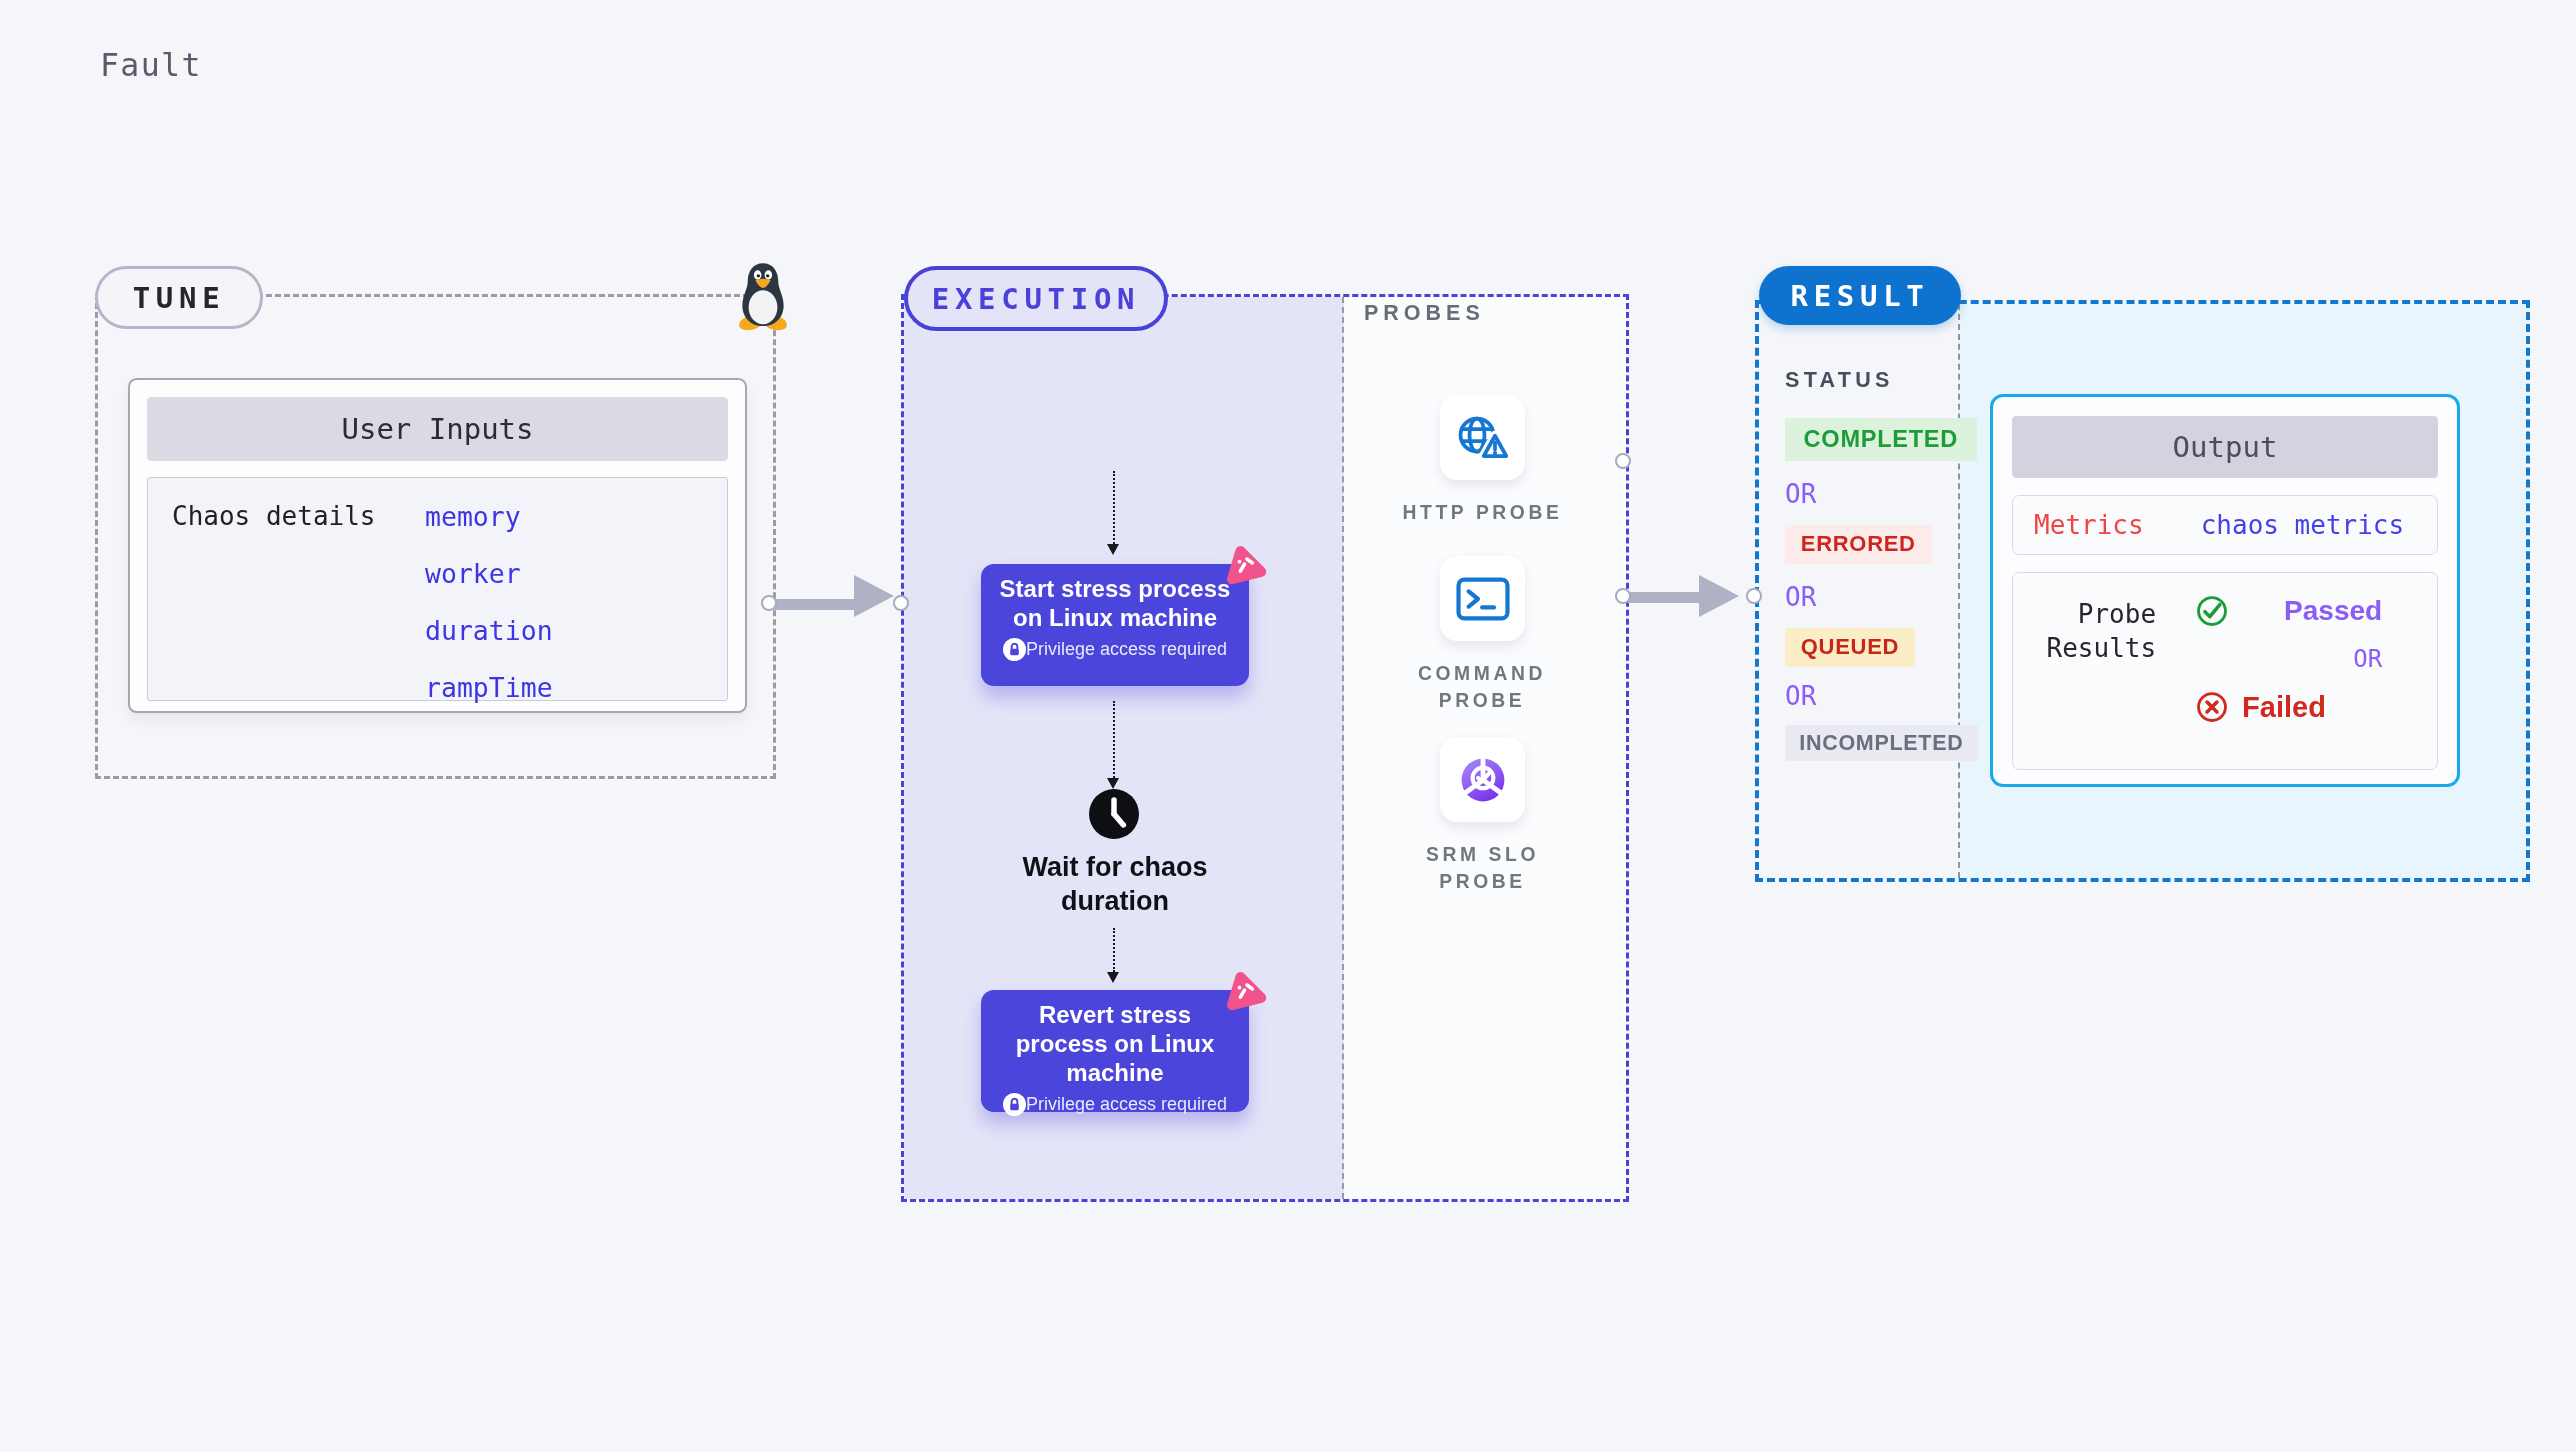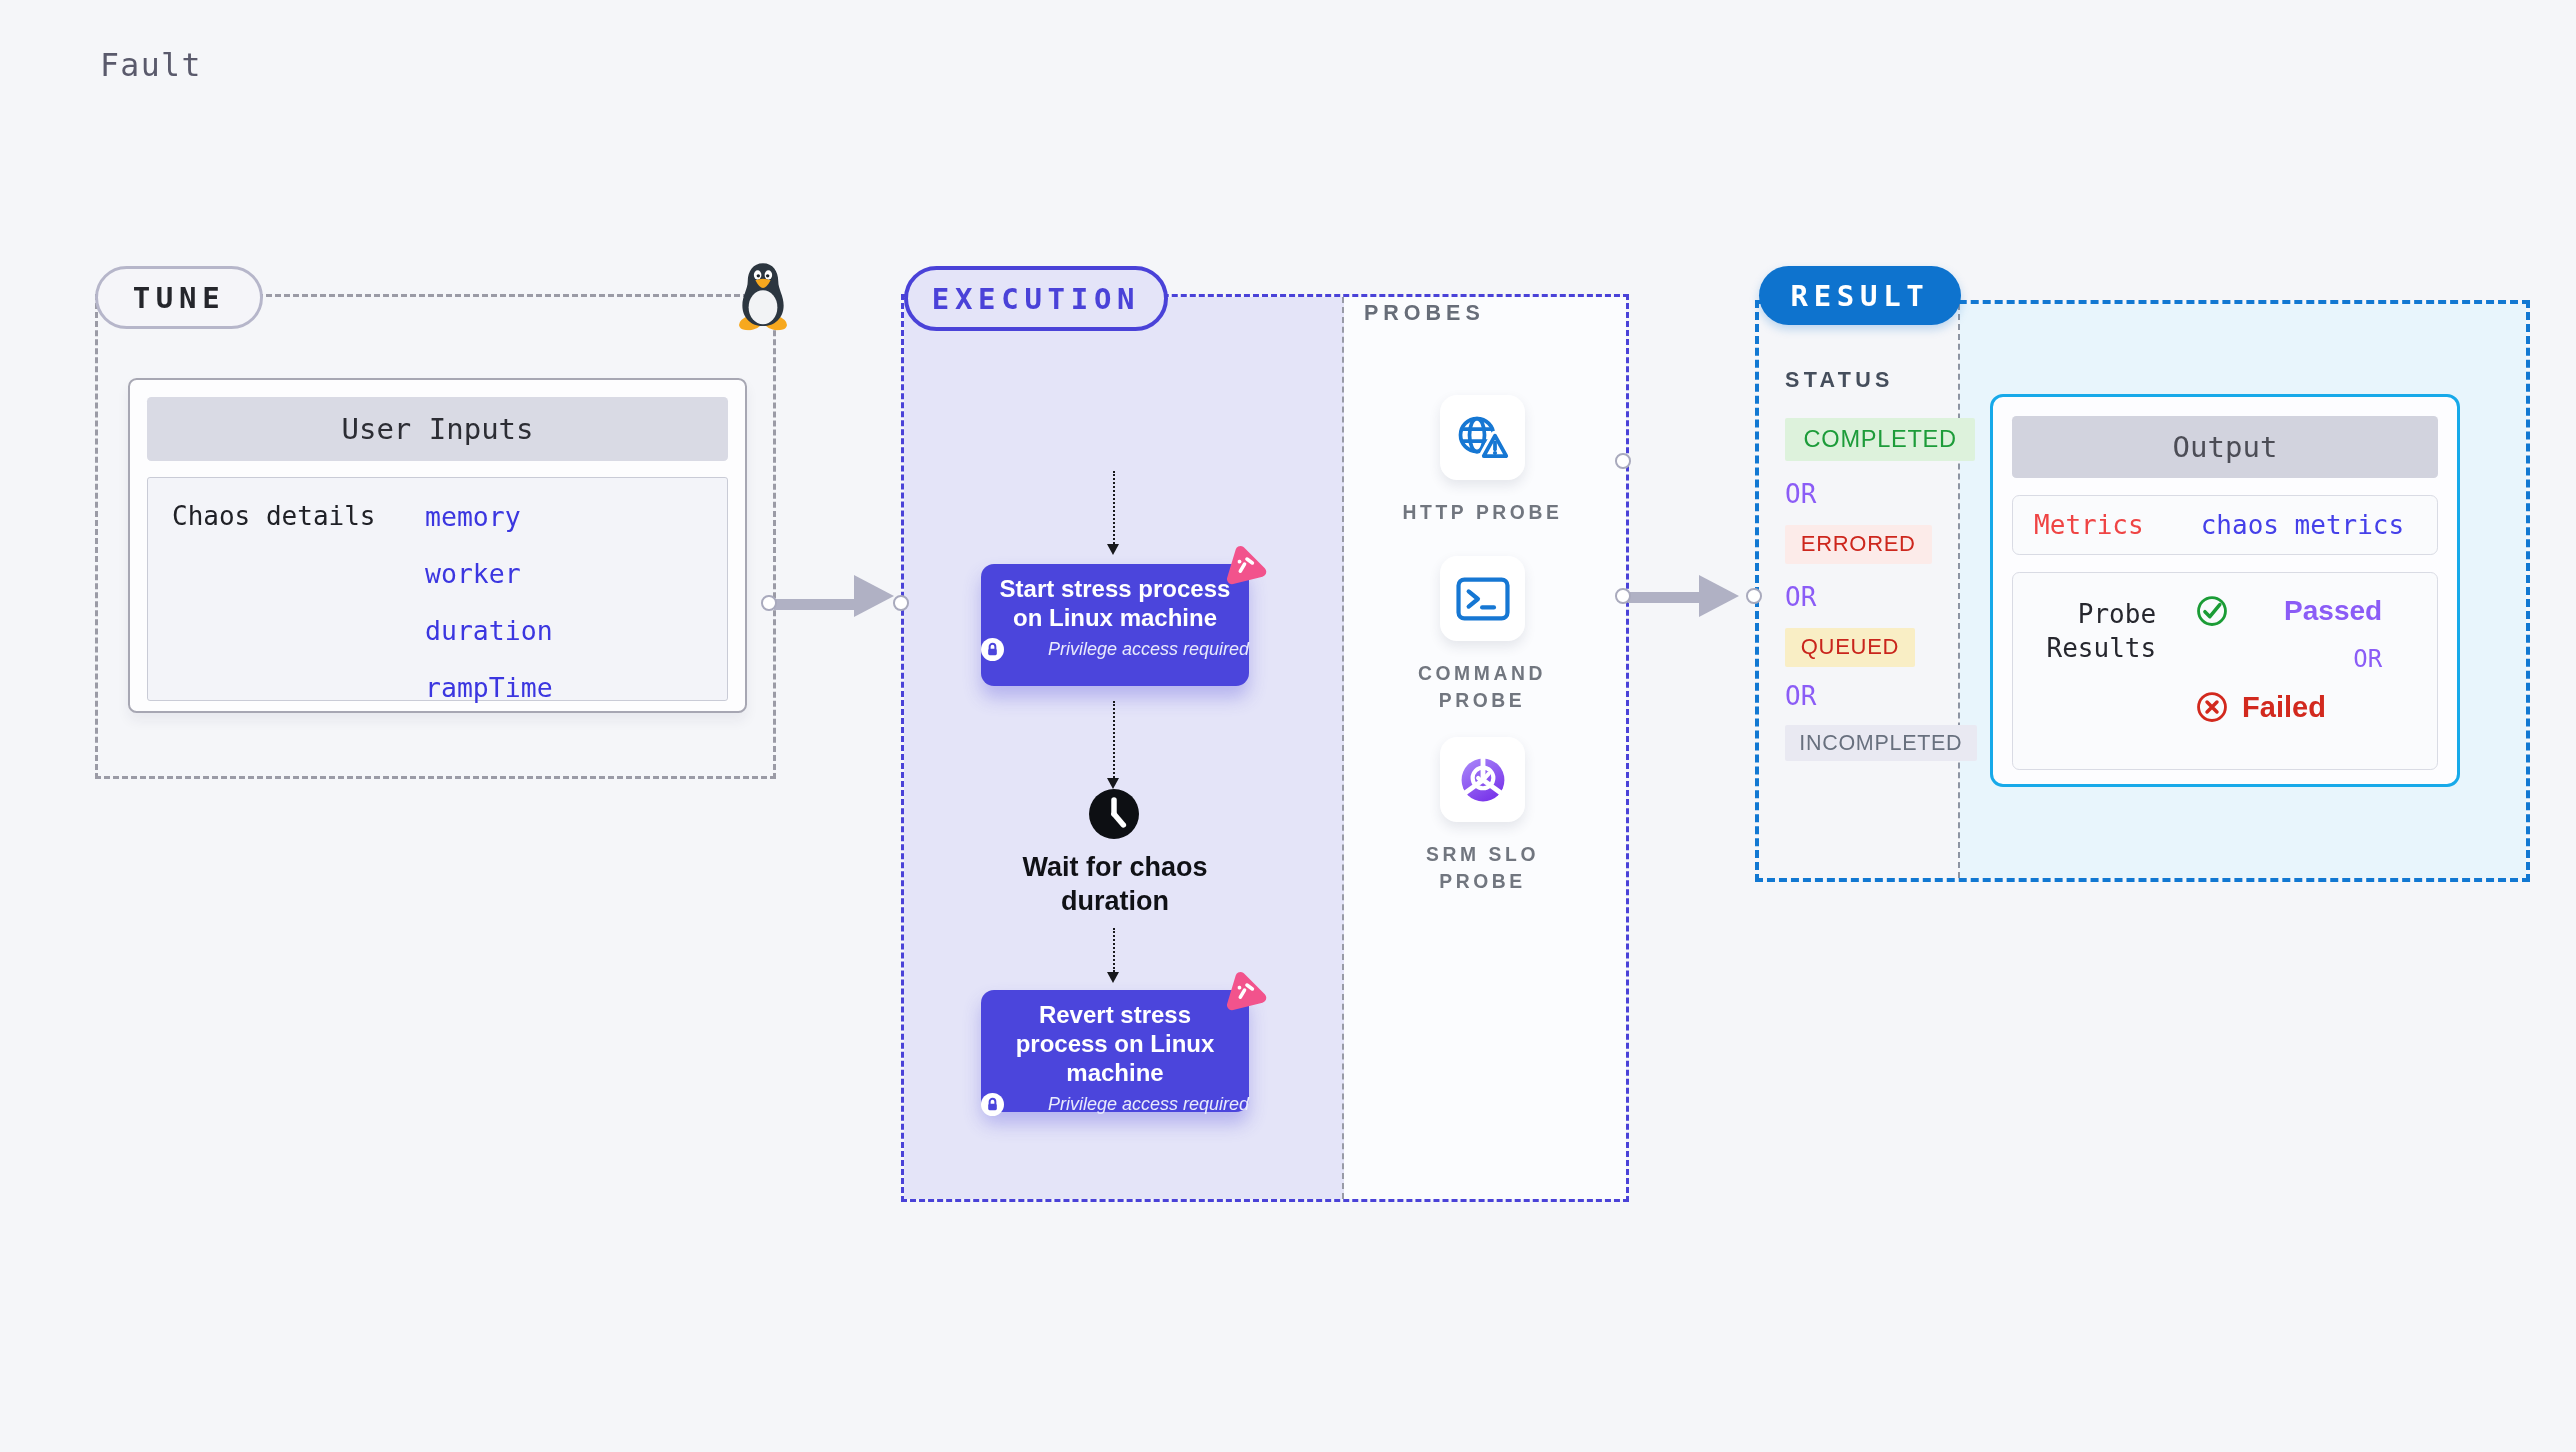--- a/index.html
+++ b/index.html
@@ -69,40 +69,40 @@
     color:#101116; line-height:34px; z-index:2;}
   .flow-arrow{width:0; border-left:2.9px dotted #17181c; z-index:2;}
   .flow-arrow::after{content:""; position:absolute; bottom:-10.7px; left:-7.9px;
     border-left:6.4px solid transparent; border-right:6.4px solid transparent;
     border-top:11.5px solid #17181c;}
   .chaos-node{width:268px; height:122px; box-sizing:border-box; background:#4b45dc;
     border-radius:13px; padding-top:10px; text-align:center; z-index:2;
     box-shadow:0 11.5px 18.6px rgba(75,69,220,.30);}
   .chaos-node .node-title{color:#fff; font-size:24px; font-weight:bold; line-height:29px;
     width:244px; margin:0 auto;}
-  .node-badge{margin-top:5.7px; display:flex; align-items:center; justify-content:space-between; gap:0;font-style:italic;}
+  .node-badge{margin-top:5.7px; display:flex; align-items:center; justify-content:center; gap:0;}
   .node-badge .lock{width:23px; height:23px;}
   .node-badge span{color:#e9ebfc; font-size:18px;}
   .chaos-mark{width:46px; height:46px; z-index:3;}
   .clock{width:50px; height:50px; z-index:2;}
 
   
   .probes-heading{left:1364px; top:301px; font-size:21.5px; font-weight:bold;
     letter-spacing:5px; color:#676d78; z-index:2;}
   .probe-item{width:215px; left:1375px; text-align:center; z-index:2;}
   .probe-card{width:85px; height:85px; margin:0 auto; background:#ffffff; border-radius:17px;
     box-shadow:0 5.7px 11.5px rgba(40,50,80,.10); display:flex; align-items:center; justify-content:center;}
   .probe-card svg{width:54px; height:50px;}
   .probe-label{margin-top:18.6px; font-size:19.3px; font-weight:bold; letter-spacing:3.6px;
     color:#71767f; line-height:27px;}
 
   
   .status-heading{left:1785px; top:368px; font-size:21.5px; font-weight:bold;
     letter-spacing:4.3px; color:#454e5c; z-index:2;}
-  .badge{display:inline-block; border-radius:2px; font-weight:normal; z-index:2;}
+  .badge{display:inline-block; border-radius:2px; font-weight:bold; z-index:2;}
   .badge-completed{left:1785px; top:418px; background:#ddf2dc; color:#1d9c3a;
     font-size:23.6px; padding:7.9px 18.6px; letter-spacing:0.7px;}
   .badge-errored{left:1785px; top:525px; background:#fcebe9; color:#cd271d;
     font-size:22px; padding:6.4px 15.8px; letter-spacing:0.7px;}
   .badge-queued{left:1785px; top:628px; background:#f9eec5; color:#c9251c;
     font-size:22px; padding:6.4px 15.8px; letter-spacing:0.7px;}
   .badge-incompleted{left:1785px; top:725px; background:#e9e9f2; color:#68707e;
     font-size:21.5px; padding:5.7px 14.3px; letter-spacing:0.7px;}
   .or-label{font-size:26px; color:#8b5cf6; z-index:2;}
   .or-1{left:1785px; top:479px;} .or-2{left:1785px; top:582px;} .or-3{left:1785px; top:681px;}

